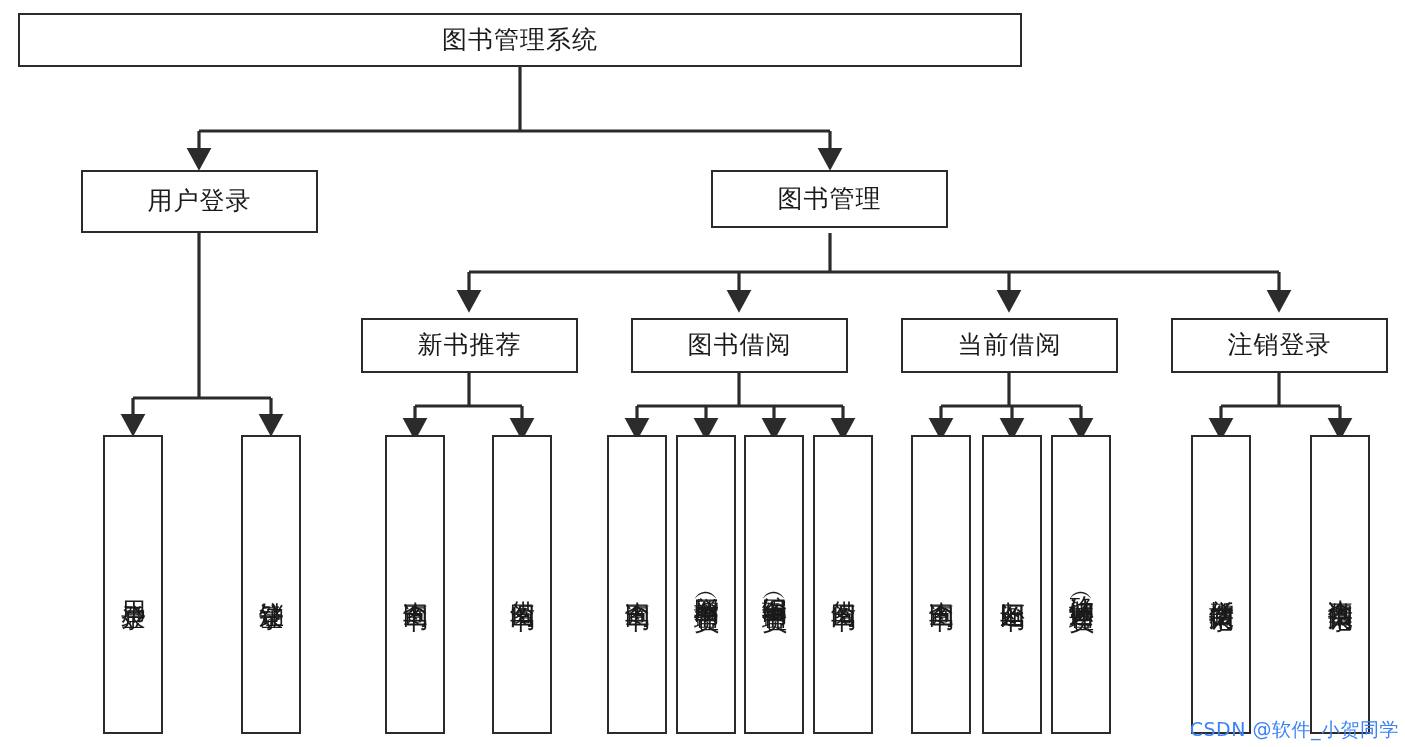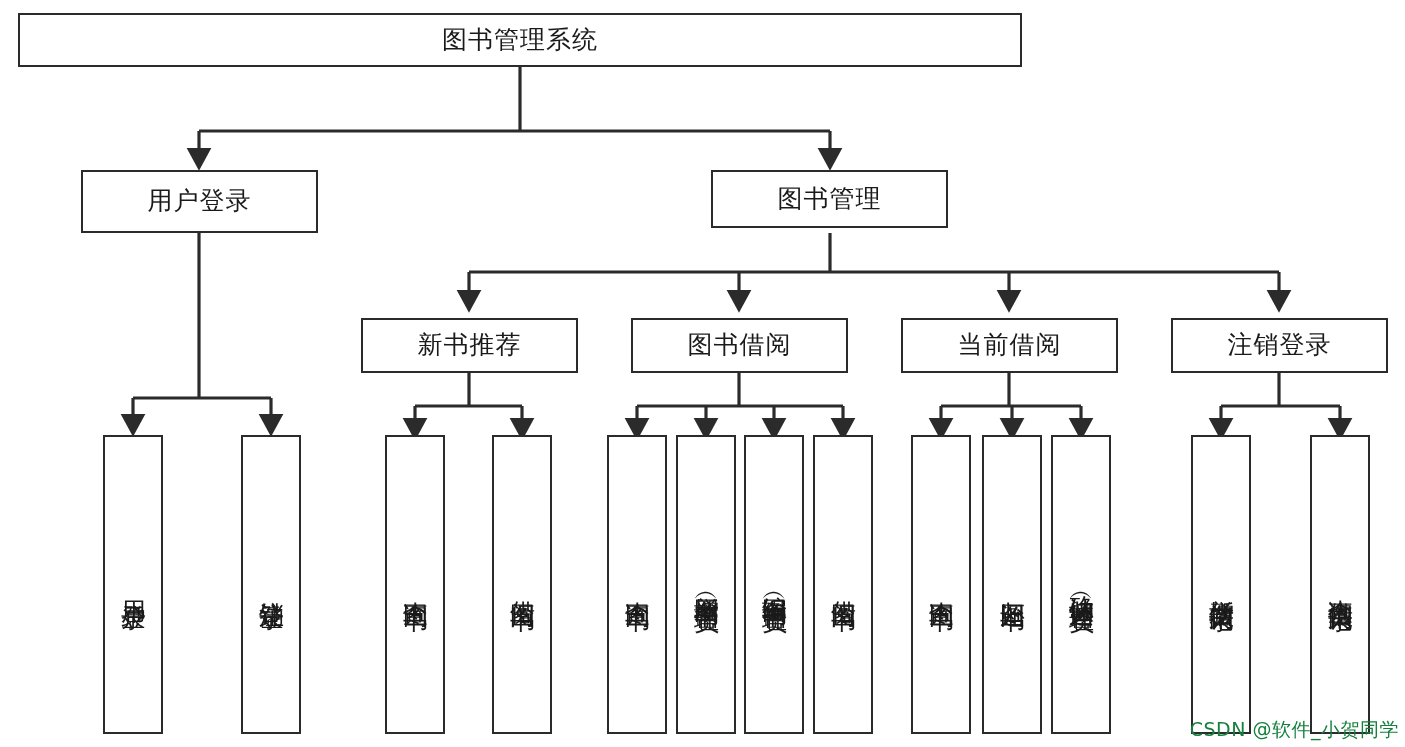--- a/index.html
+++ b/index.html
@@ -51,21 +51,21 @@
     line-height: 1.35;
     letter-spacing: 2px;
     white-space: nowrap;
     max-height: 100%;
   }
   .watermark {
     position: absolute;
     right: 6px;
     bottom: 4px;
     font-size: 19px;
-    color: #15803d;
+    color: #3b82f6;
     letter-spacing: 0.5px;
     white-space: nowrap;
   }
 </style>
 </head>
 <body>
 
 <div id="canvas">
 
   <svg id="edges" viewBox="0 0 1405 747" xmlns="http://www.w3.org/2000/svg">

